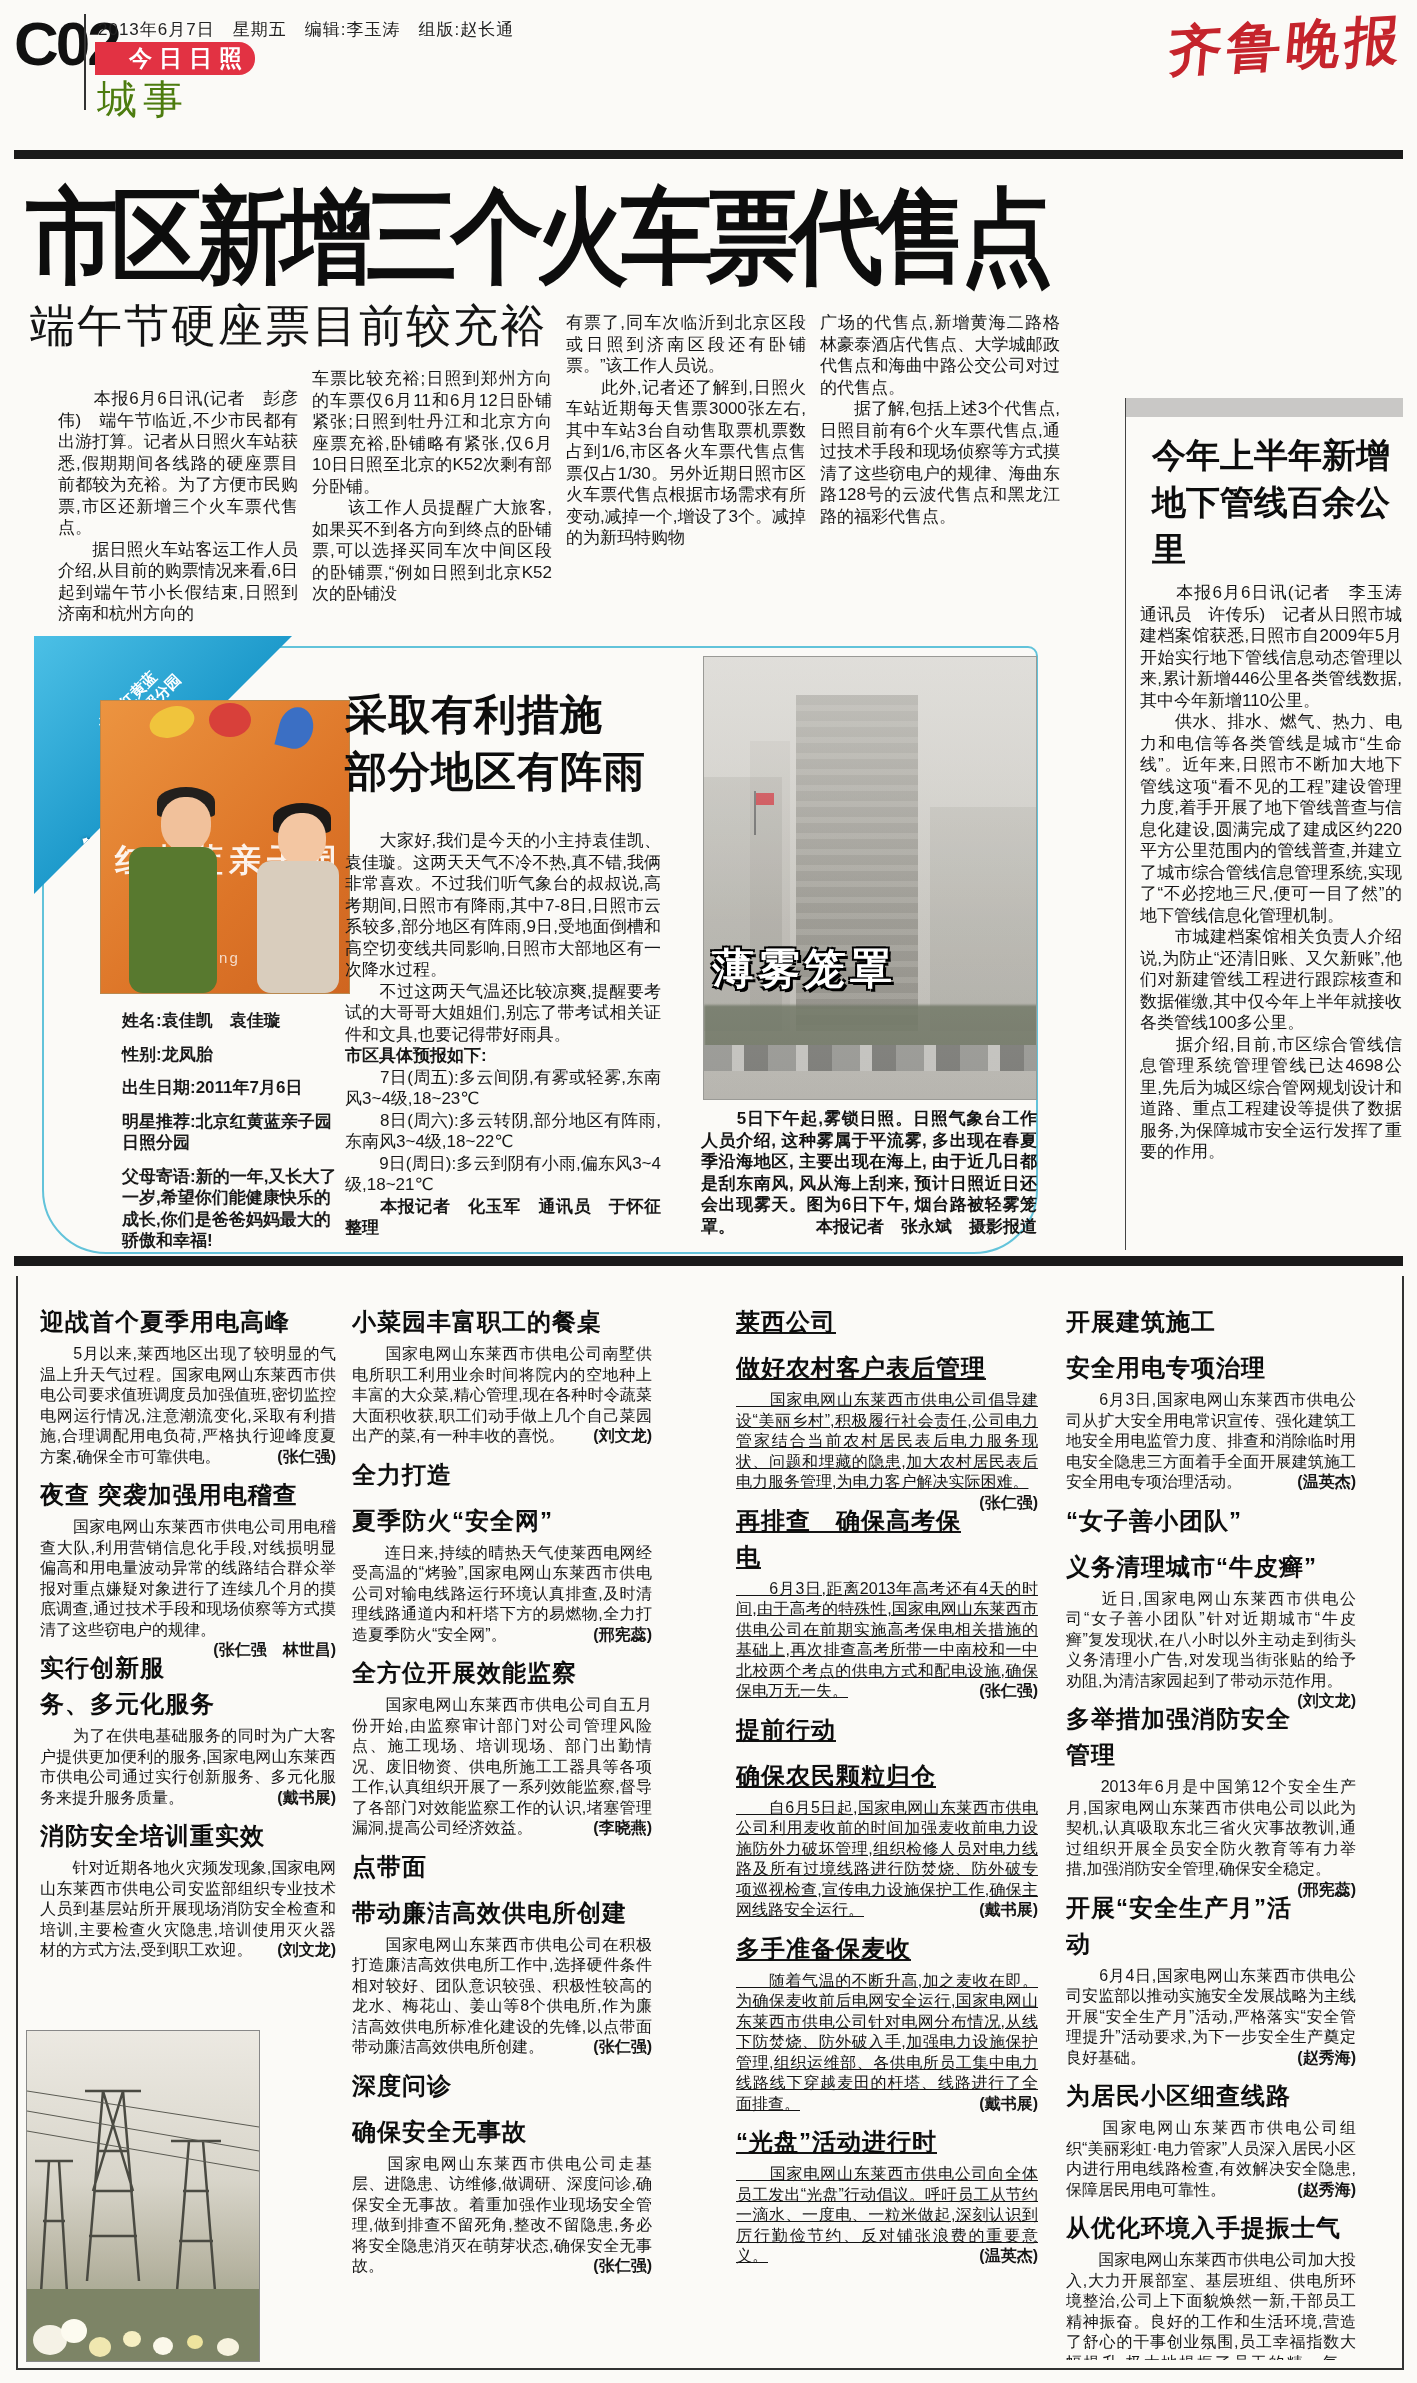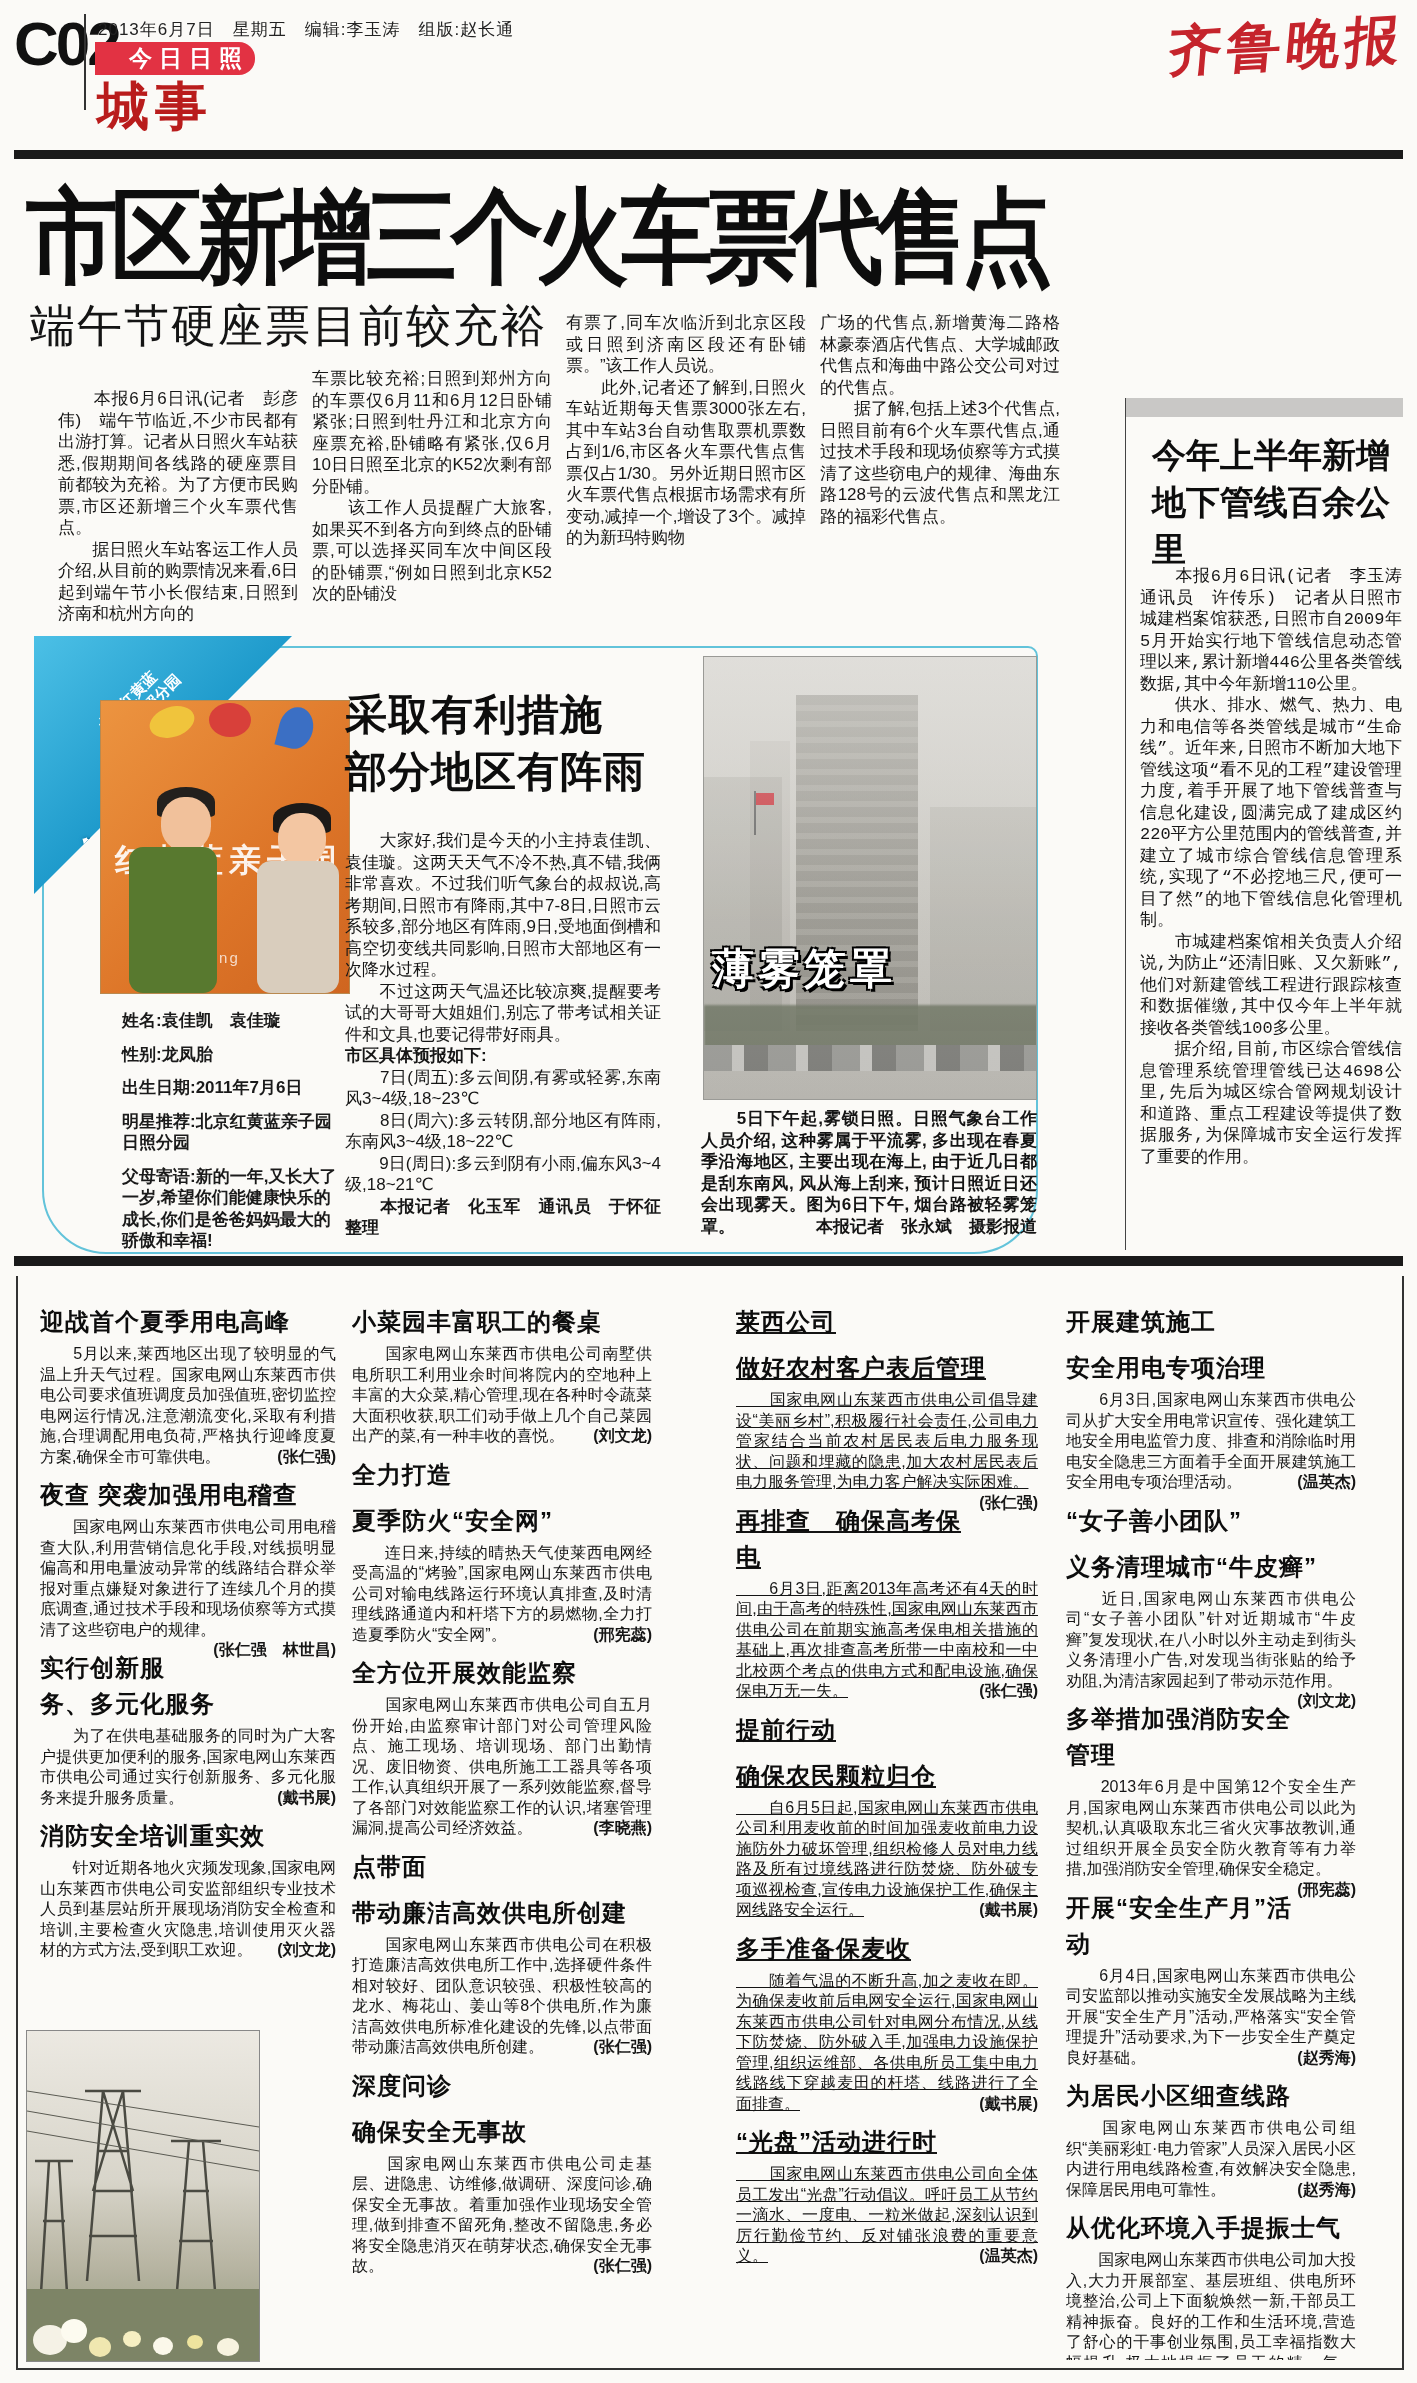--- a/index.html
+++ b/index.html
@@ -6,21 +6,21 @@
   .page{position:relative;width:1417px;height:2383px;background:#fbfaf7;overflow:hidden;
         font-family:"Liberation Sans","DejaVu Sans",sans-serif;color:#141414;}
   .abs{position:absolute;}
 
   
   .pageno{left:14px;top:8px;font-size:62px;font-weight:900;letter-spacing:-3px;color:#111;}
   .hdr-vline{left:84px;top:14px;width:2px;height:96px;background:#333;}
   .dateline{left:98px;top:18px;font-size:17px;color:#222;letter-spacing:1px;}
   .banner{left:95px;top:42px;width:160px;height:33px;background:#e23243;border-radius:0 16px 16px 0;
           color:#fff;font-size:23px;font-weight:700;letter-spacing:7px;line-height:33px;padding-left:34px;box-sizing:border-box;}
-  .section-name{left:97px;top:72px;font-size:52px;font-weight:700;color:#b91c1c;letter-spacing:6px;}
+  .section-name{left:97px;top:72px;font-size:40px;font-weight:400;color:#4d7c0f;letter-spacing:6px;}
   .masthead{left:1168px;top:10px;font-size:54px;font-weight:900;color:#c5242c;letter-spacing:5px;
             transform:rotate(-3deg) skewX(-8deg);}
   .rule-1{left:14px;top:150px;width:1389px;height:9px;background:#1a1a1a;}
   .rule-2{left:14px;top:1256px;width:1389px;height:10px;background:#1a1a1a;}
 
   
   .lead-headline{left:26px;top:168px;font-size:92px;font-weight:900;letter-spacing:-7px;white-space:nowrap;
                  transform:scaleY(1.12);transform-origin:left top;color:#0d0d0d;}
   .lead-subhead{left:30px;top:296px;font-size:45px;font-weight:500;letter-spacing:2px;color:#141414;}
   .lead-col{width:240px;overflow:hidden;}
@@ -59,21 +59,21 @@
   .fog{position:absolute;left:0;top:0;width:100%;height:100%;background:linear-gradient(180deg,rgba(230,229,225,.55),rgba(220,219,214,.15) 60%,rgba(210,208,200,0));}
   .overlay-title{position:absolute;left:8px;top:284px;font-size:42px;font-weight:900;color:#fff;letter-spacing:4px;
                  text-shadow:3px 3px 0 #000,-2px 2px 0 #000,2px -2px 0 #000,-2px -2px 0 #000;}
   .photo-caption{left:701px;top:1108px;width:336px;font-size:17px;line-height:21.5px;font-weight:600;text-align:justify;color:#141414;}
   .caption-credit{font-weight:700;}
 
   
   .sb-vline{left:1125px;top:398px;width:1px;height:852px;background:#444;}
   .sb-graybar{left:1126px;top:398px;width:277px;height:19px;background:#c9c8c6;}
   .sb-h{left:1152px;top:432px;font-size:34px;font-weight:900;line-height:47px;color:#0d0d0d;}
-  .sb-body{left:1140px;top:566px;width:262px;height:668px;overflow:hidden;font-family:Liberation Mono, monospace;}
+  .sb-body{left:1140px;top:582px;width:262px;height:668px;overflow:hidden;}
   .sb-body p{margin:0;}
 
   
   .briefs-box{left:16px;top:1276px;width:1388px;height:1094px;border:2px solid #333;border-top:none;box-sizing:border-box;}
   .brief-col{top:1294px;height:1066px;overflow:hidden;}
   .bc1{left:40px;width:296px;}
   .bc2{left:352px;width:300px;}
   .bc3{left:736px;width:302px;text-decoration:underline;}
   .bc4{left:1066px;width:290px;}
   .brief-h{font-size:24px;font-weight:900;line-height:36px;color:#0d0d0d;margin:10px 0 0 0;letter-spacing:1px;}

